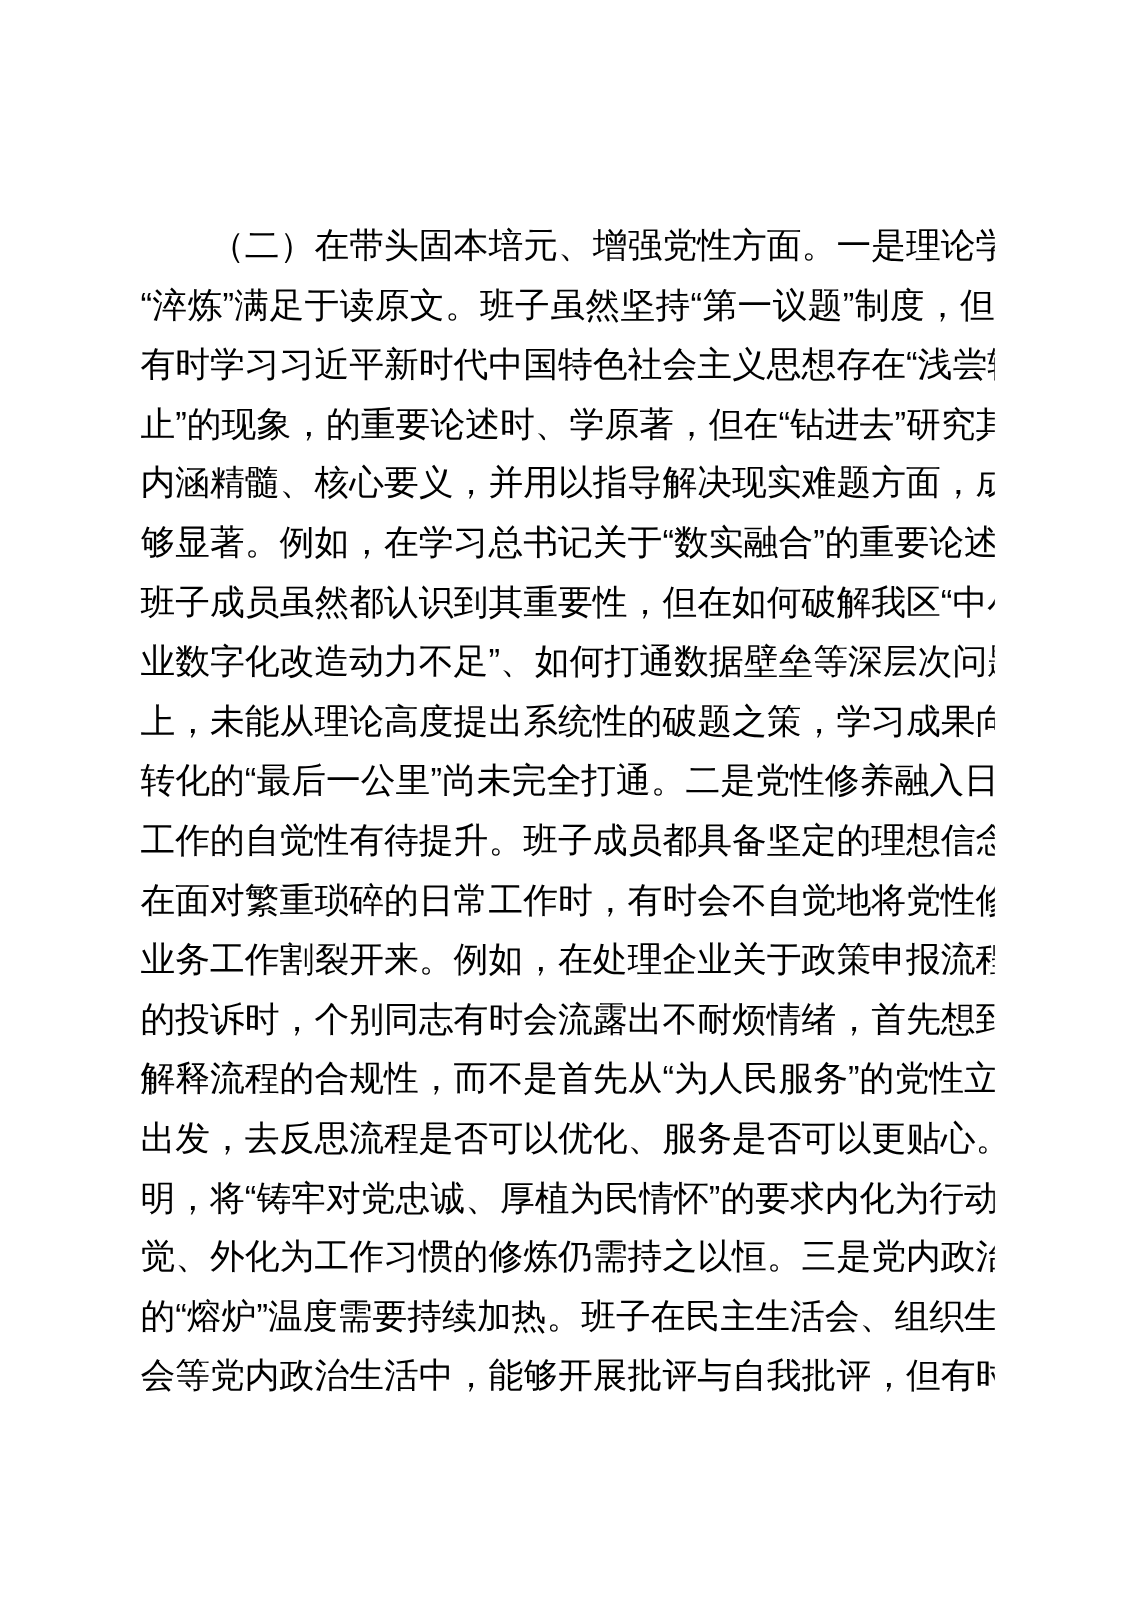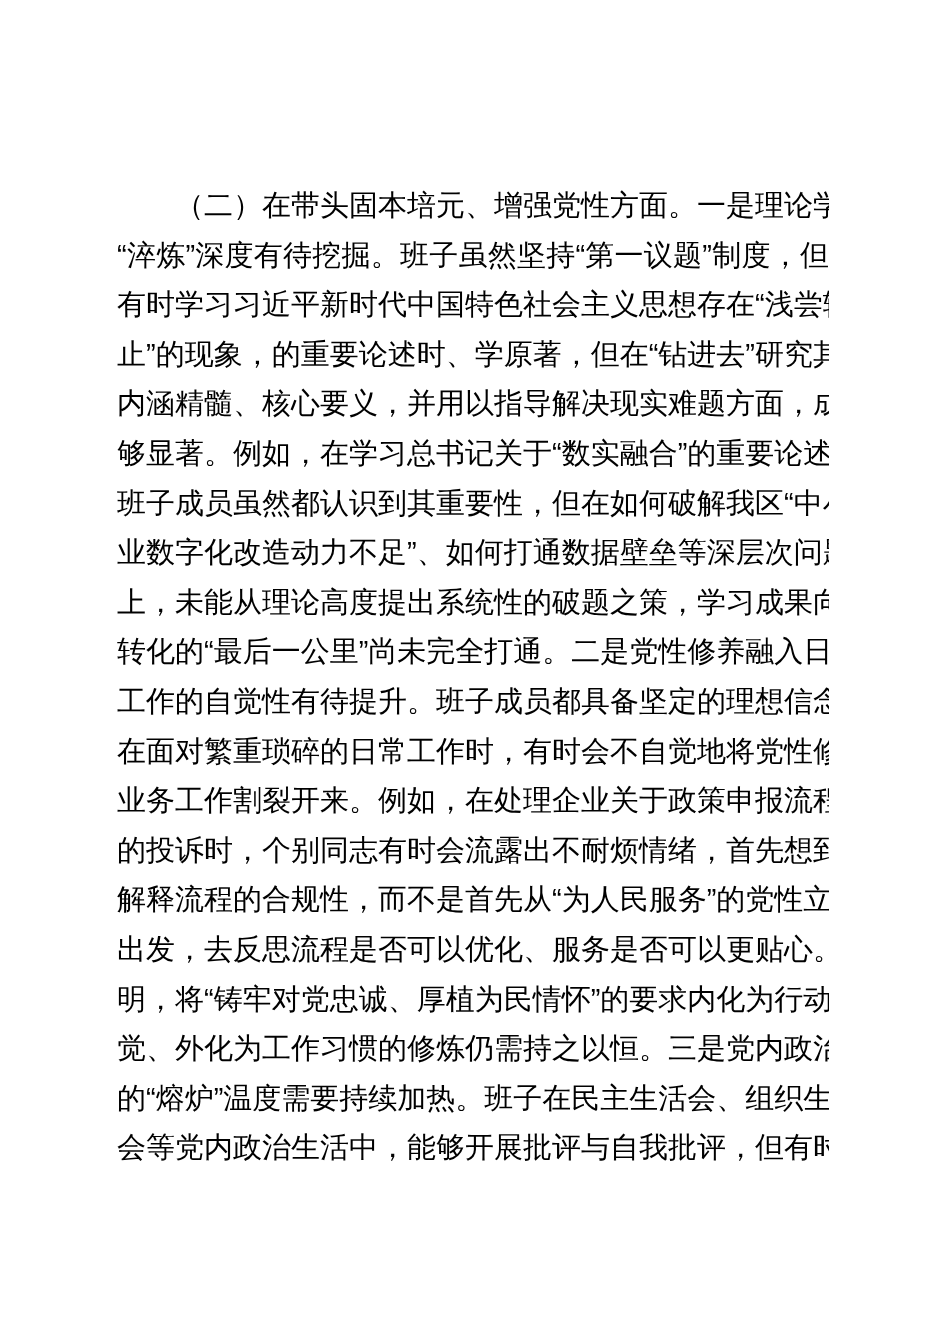--- a/index.html
+++ b/index.html
@@ -34,21 +34,21 @@
   .text-line.first-line {
     text-indent: 2em;
   }
 </style>
 </head>
 <body>
 
 <div class="page">
   <div class="paragraph" id="paragraph">
       <div class="text-line first-line">（二）在带头固本培元、增强党性方面。一是理论学习的</div>
-      <div class="text-line">“淬炼”深度有待挖掘。班子虽然坚持“第一议题”制度，但</div>
+      <div class="text-line">“淬炼”满足于读原文。班子虽然坚持“第一议题”制度，但</div>
       <div class="text-line">有时学习习近平新时代中国特色社会主义思想存在“浅尝辄</div>
       <div class="text-line">止”的现象，的重要论述时、学原著，但在“钻进去”研究其</div>
       <div class="text-line">内涵精髓、核心要义，并用以指导解决现实难题方面，成效不</div>
       <div class="text-line">够显著。例如，在学习总书记关于“数实融合”的重要论述时</div>
       <div class="text-line">班子成员虽然都认识到其重要性，但在如何破解我区“中小企</div>
       <div class="text-line">业数字化改造动力不足”、如何打通数据壁垒等深层次问题</div>
       <div class="text-line">上，未能从理论高度提出系统性的破题之策，学习成果向实践</div>
       <div class="text-line">转化的“最后一公里”尚未完全打通。二是党性修养融入日常</div>
       <div class="text-line">工作的自觉性有待提升。班子成员都具备坚定的理想信念，但</div>
       <div class="text-line">在面对繁重琐碎的日常工作时，有时会不自觉地将党性修养与</div>

